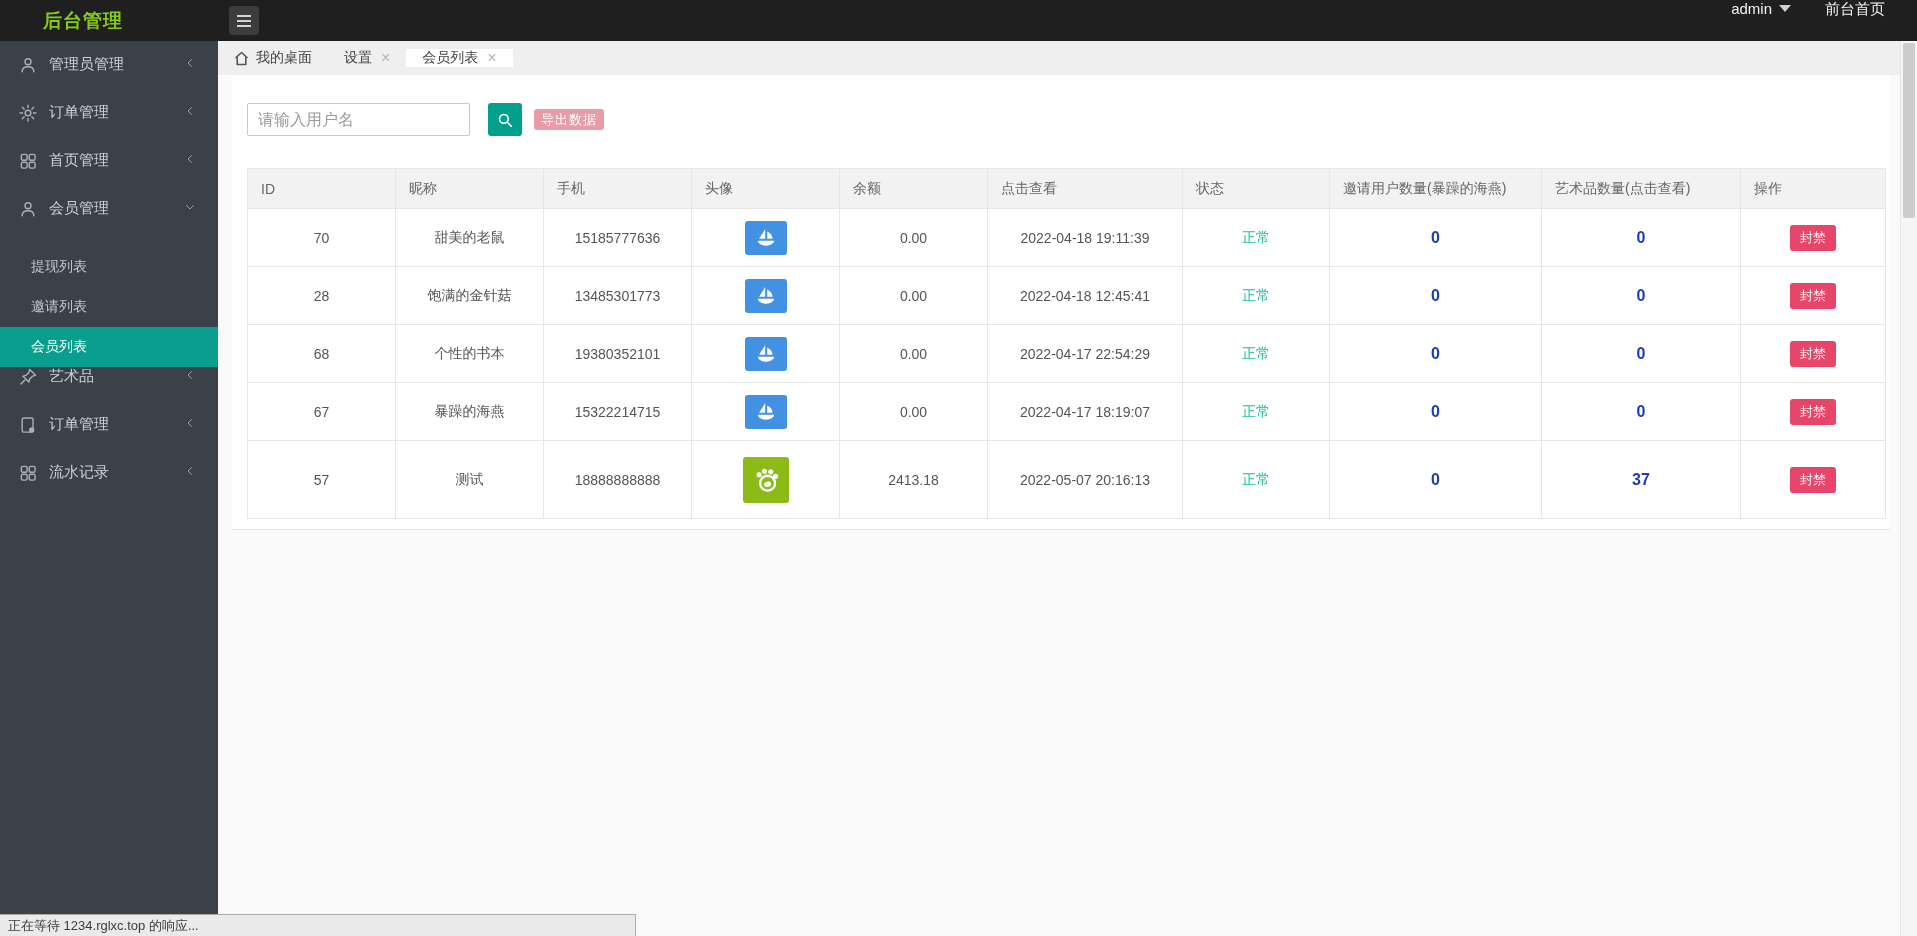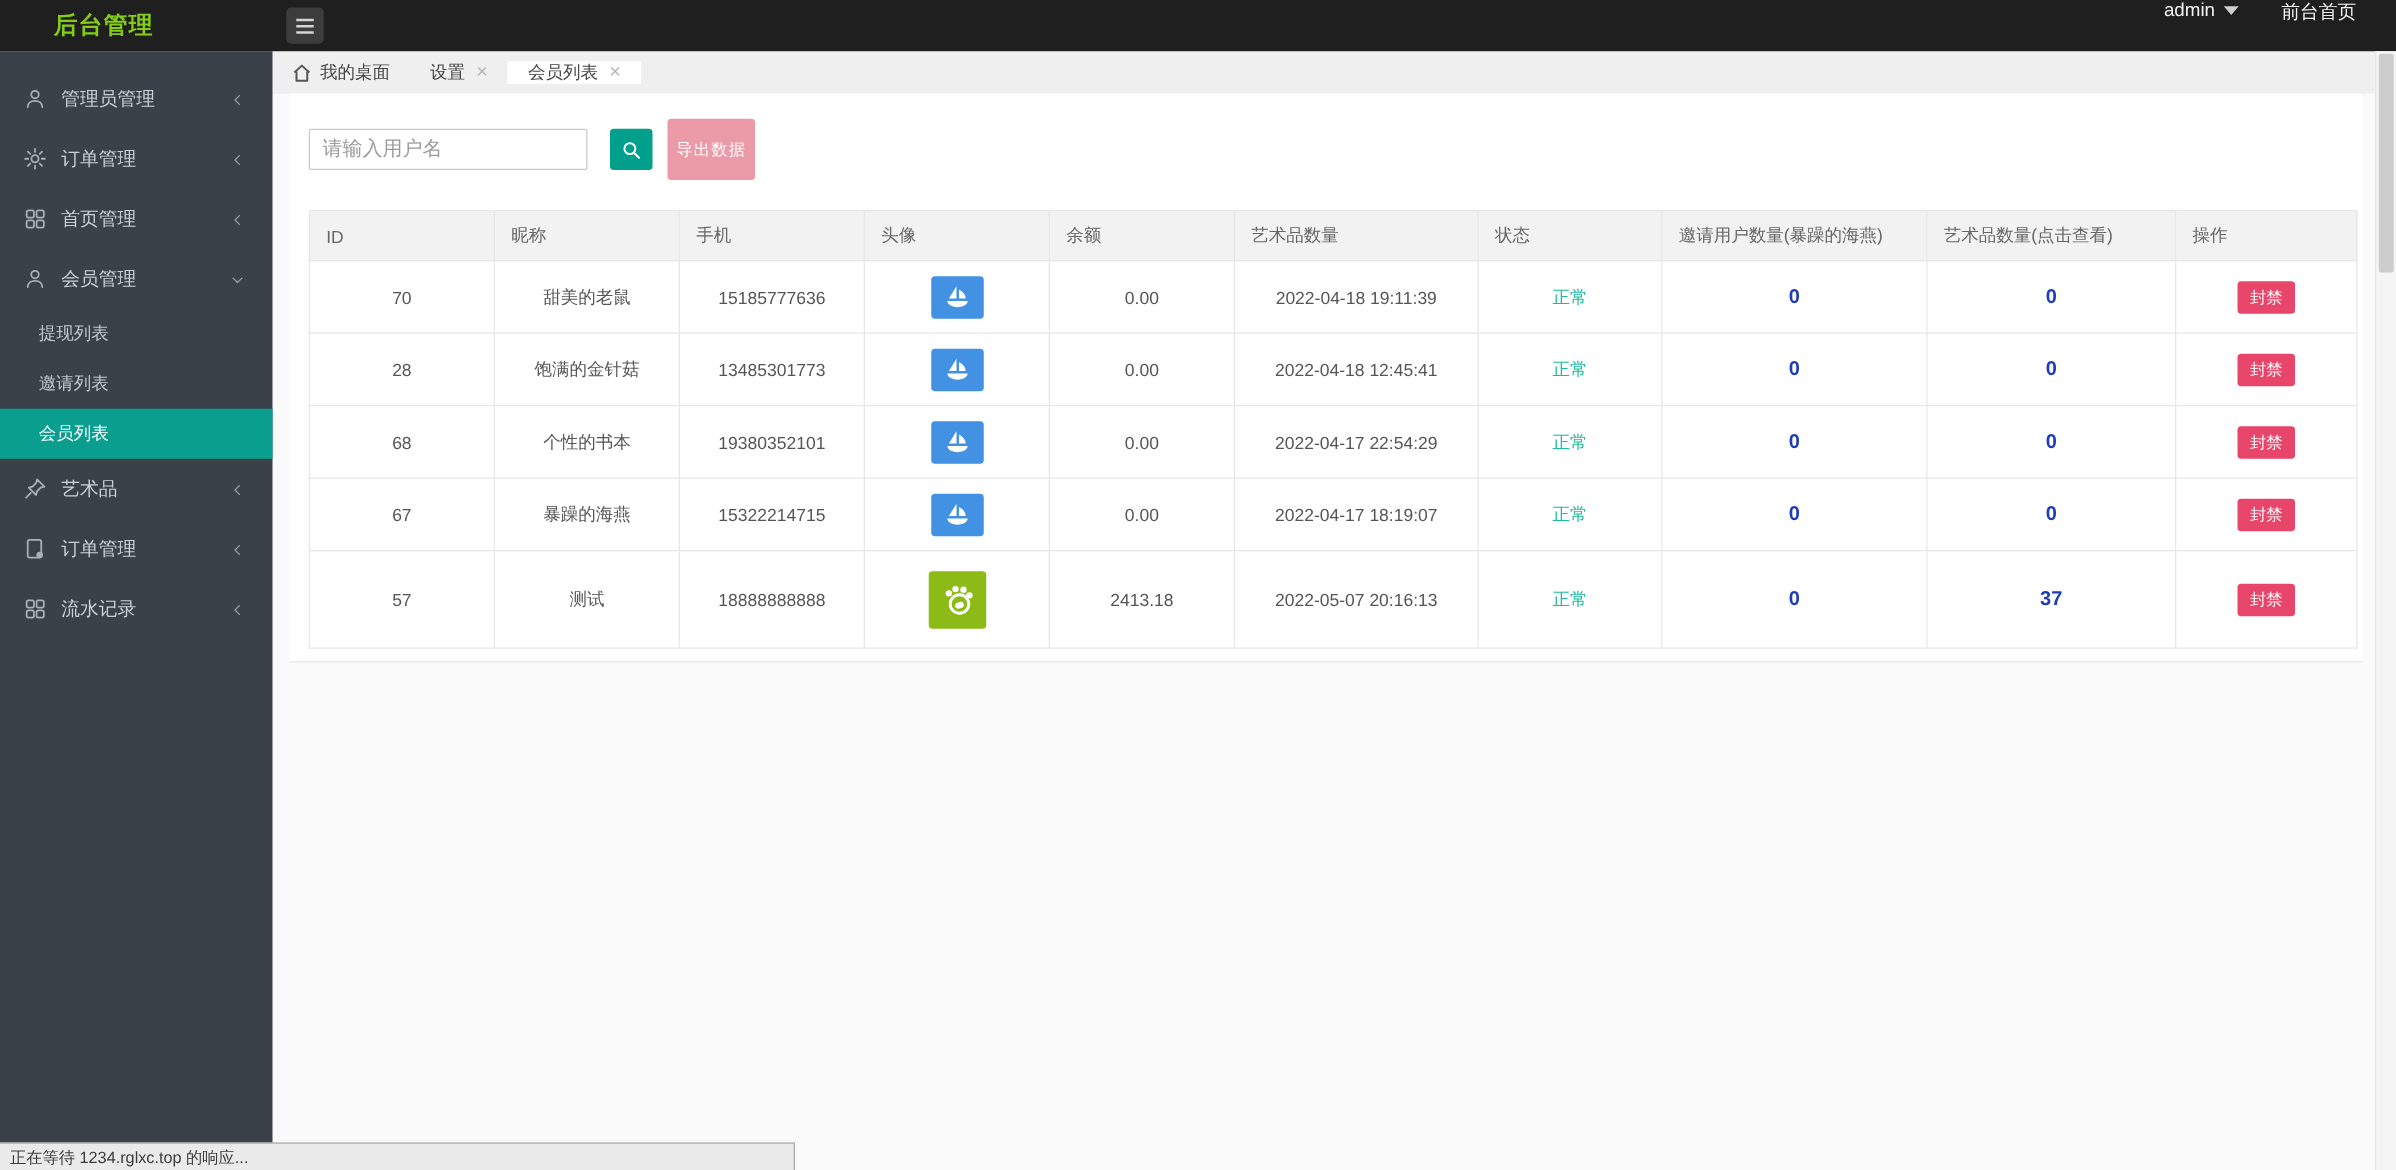--- a/index.html
+++ b/index.html
@@ -22,21 +22,21 @@
   .hamburger { position:absolute; left:229px; top:6px; width:30px; height:29px; background:#3c3c3c; border-radius:4px; border:none; cursor:pointer; display:flex; align-items:center; justify-content:center; }
   .hamburger svg { width:16px; height:14px; stroke:#d4d4d4; stroke-width:2; }
   .topbar-right { position:absolute; right:32px; top:0; height:41px; display:flex; align-items:flex-start; gap:34px; }
   .admin-toggle { display:flex; align-items:center; gap:7px; color:#f2f2f2; font-size:15px; cursor:pointer; }
   .caret-down { width:0; height:0; border-left:6px solid transparent; border-right:6px solid transparent; border-top:7px solid #cfcfcf; }
   .frontend-link { color:#f2f2f2; font-size:15px; text-decoration:none; }
 
   
   .sidebar { position:absolute; top:41px; left:0; bottom:0; width:218px; background:var(--sidebar); z-index:4; }
   .menu { padding-top:14px; }
-  .menu-item { position:relative; height:48px; display:flex; align-items:center; padding-left:18px; cursor:pointer; color:#ccd1d6; font-size:15px; }
+  .menu-item { position:relative; height:48px; display:flex; padding-left:18px; cursor:pointer; color:#ccd1d6; font-size:15px; }
   .menu-item .mi-icon { width:20px; height:20px; margin-right:11px; flex:0 0 20px; color:#aab0b6; }
   .menu-item .mi-icon svg { width:20px; height:20px; stroke:currentColor; fill:none; stroke-width:1.7; stroke-linecap:round; stroke-linejoin:round; }
   .menu-item .chev { position:absolute; right:22px; width:12px; height:12px; color:#9aa0a6; }
   .menu-item .chev svg { width:12px; height:12px; stroke:currentColor; fill:none; stroke-width:2; stroke-linecap:round; stroke-linejoin:round; }
   .submenu-item { height:40px; display:flex; align-items:center; padding-left:31px; cursor:pointer; color:#c2c7cc; font-size:14px; }
   .submenu-item.active { background:var(--menu-active); color:#fff; }
 
   
   .main { position:absolute; top:41px; left:218px; right:0; bottom:0; background:#fafafa; }
   .tabbar { height:34px; background:#efefef; display:flex; align-items:center; }
@@ -47,21 +47,21 @@
   .tab .close { color:#b5b5b5; font-size:16px; line-height:1; margin-left:2px; }
 
   .panel { position:absolute; top:34px; left:14px; width:1658px; height:455px; background:#fff; border-bottom:1px solid #e4e4e4; padding:28px 5px 0 15px; }
 
   
   .toolbar { display:flex; align-items:center; height:33px; }
   .search-input { width:223px; height:33px; border:1px solid #c9c9c9; border-radius:2px; padding:0 10px; font-size:16px; color:#333; outline:none; font-family:inherit; }
   .search-input::placeholder { color:#9b9b9b; }
   .search-btn { width:34px; height:33px; margin-left:18px; background:var(--btn-search); border:none; border-radius:3px; cursor:pointer; display:flex; align-items:center; justify-content:center; }
   .search-btn svg { width:16px; height:16px; stroke:#fff; fill:none; stroke-width:2.2; stroke-linecap:round; }
-  .export-btn { height:49px; margin-left:12px; background:var(--btn-export); color:#fff; border:none; border-radius:3px; font-size:13px; padding:0 7px; cursor:pointer; letter-spacing:1px; font-family:inherit; }
+  .export-btn { height:21px; margin-left:12px; background:var(--btn-export); color:#fff; border:none; border-radius:3px; font-size:13px; padding:0 7px; cursor:pointer; letter-spacing:1px; font-family:inherit; }
 
   
   table { margin-top:32px; border-collapse:collapse; table-layout:fixed; width:1638px; font-size:14px; }
   th, td { border:1px solid #e7e7e7; }
   thead th { height:40px; background:#f2f2f2; color:#666; font-weight:normal; text-align:left; padding-left:13px; }
   tbody td { height:58px; text-align:center; color:#555; }
   tbody tr:last-child td { height:78px; }
   .avatar { display:inline-flex; align-items:center; justify-content:center; vertical-align:middle; border-radius:3px; }
   .avatar-blue { width:42px; height:34px; background:var(--avatar-blue); }
   .avatar-blue svg { width:28px; height:26px; }
@@ -231,21 +231,21 @@
           <col style="width:199px">
           <col style="width:145px">
       </colgroup>
       <thead>
           <tr>
             <th>ID</th>
             <th>昵称</th>
             <th>手机</th>
             <th>头像</th>
             <th>余额</th>
-            <th>艺术品数量</th>
+            <th>点击查看</th>
             <th>状态</th>
             <th>邀请用户数量(暴躁的海燕)</th>
             <th>艺术品数量(点击查看)</th>
             <th>操作</th>
           </tr>
         </thead>
       <tbody>
           <tr>
     <td>70</td>
     <td>甜美的老鼠</td>

